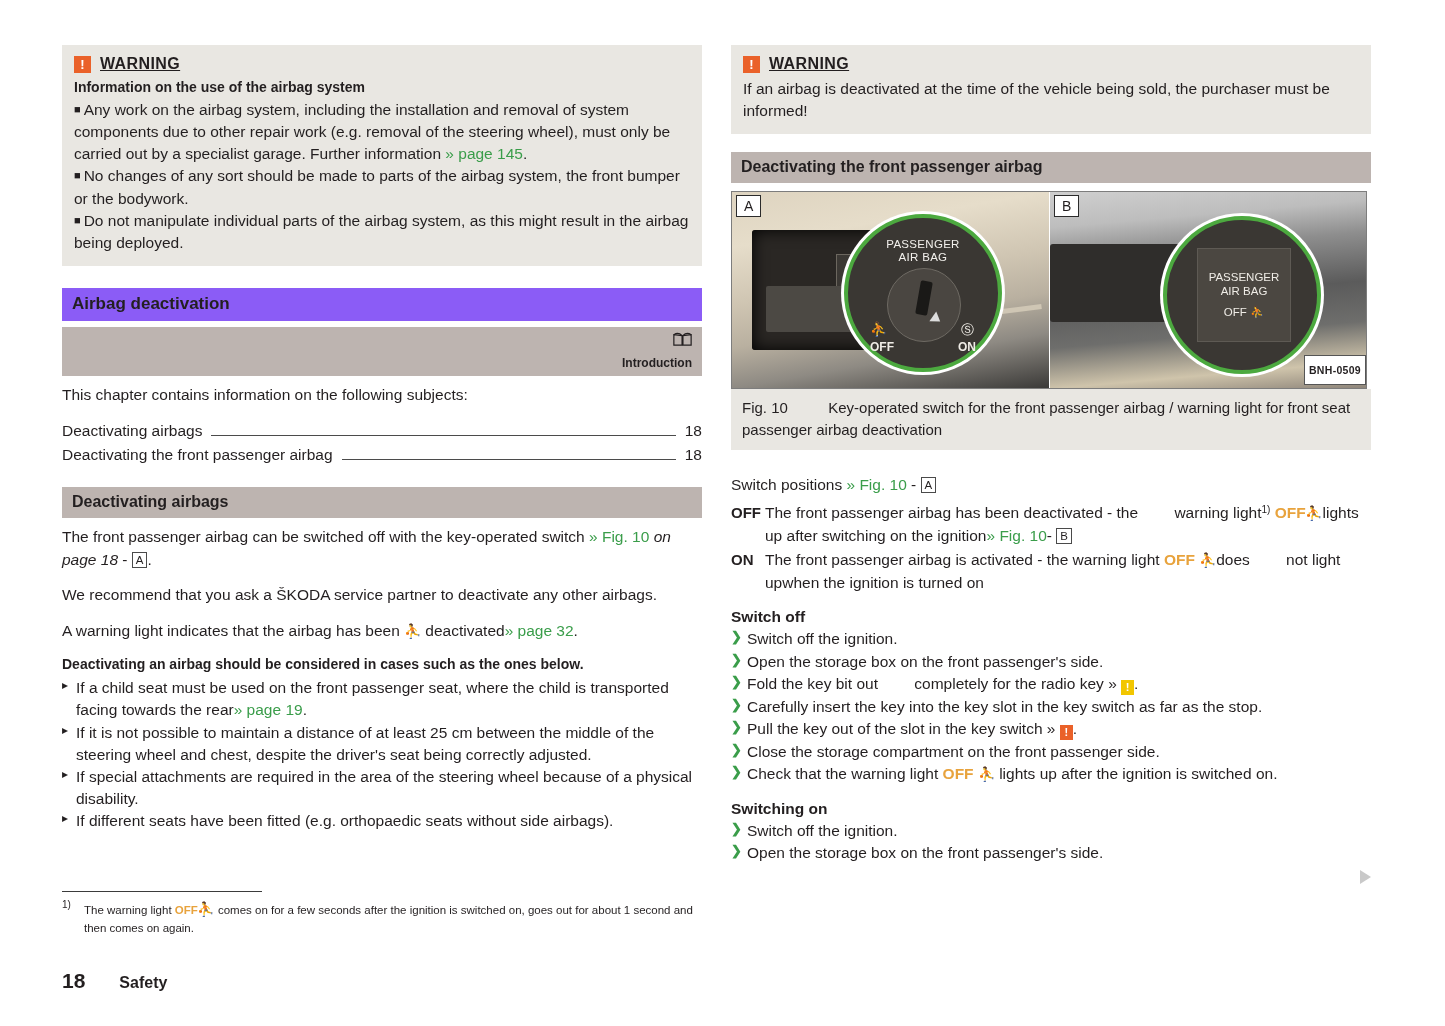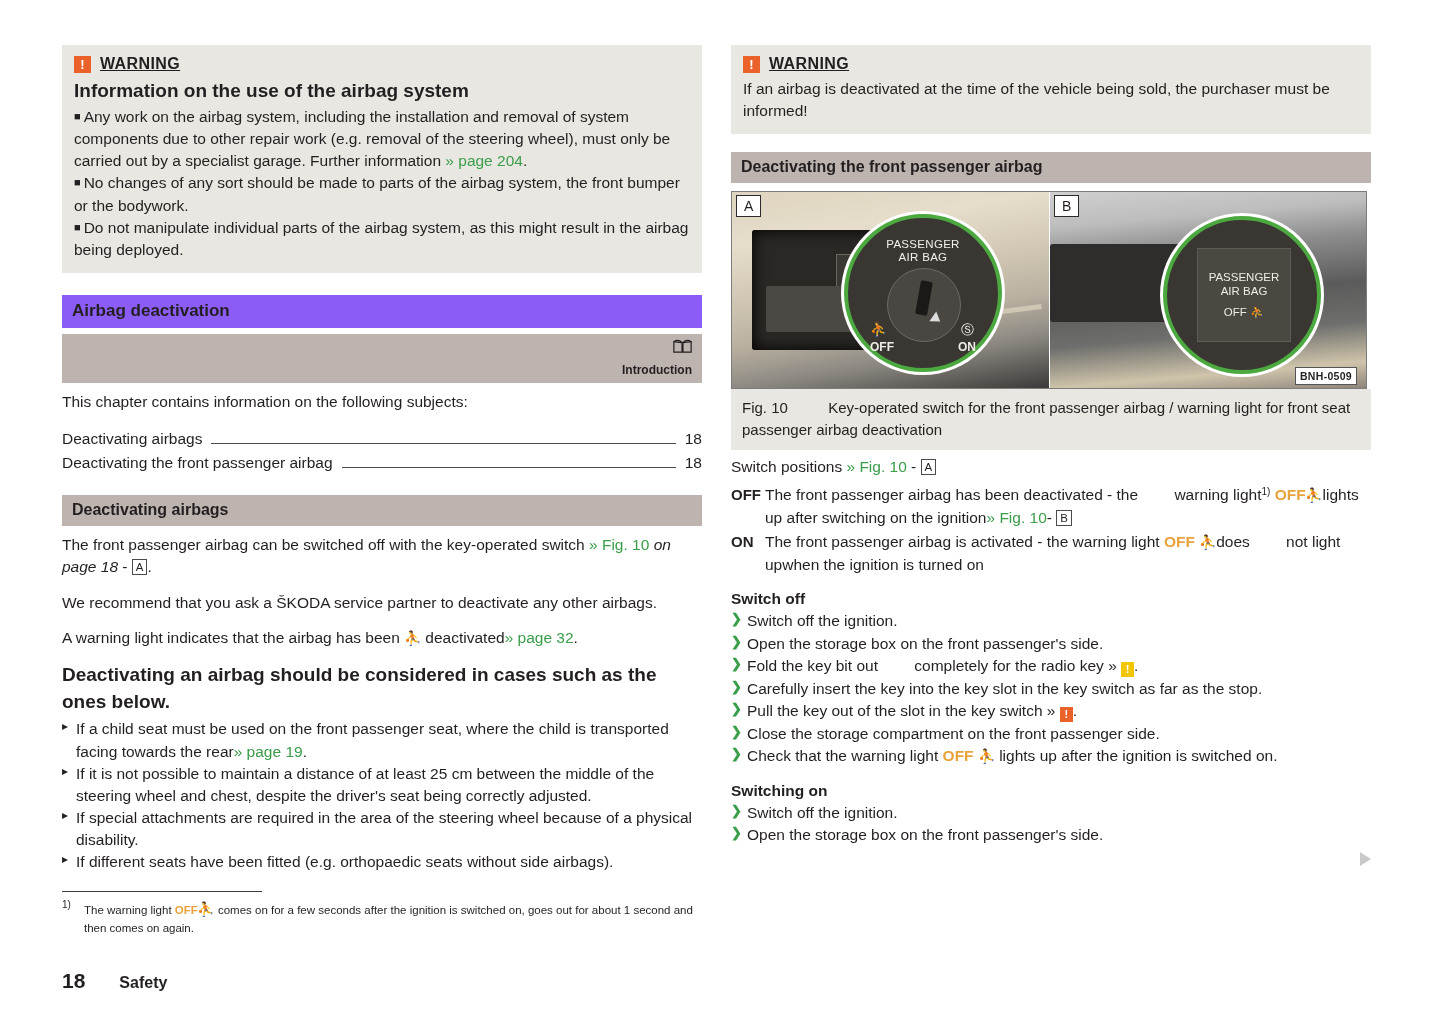--- a/index.html
+++ b/index.html
@@ -17,21 +17,21 @@
 
   
   .warnbox{background:#e9e7e2;padding:10px 12px 12px 12px;margin-bottom:8px;}
   .warn-head{display:flex;align-items:center;gap:9px;margin-bottom:5px;}
   .warn-icon{
     width:17px;height:17px;background:#ea6129;color:#fff;
     font-size:13px;font-weight:bold;line-height:17px;text-align:center;
     font-family:"Liberation Sans",sans-serif;
   }
   .warn-title{font-size:16px;font-weight:bold;letter-spacing:.4px;text-decoration:underline;}
-  .warn-sub{font-size:19px;font-weight:bold;line-height:1.42;margin-bottom:1px;}
+  .warn-sub{font-size:14px;font-weight:bold;line-height:1.42;margin-bottom:1px;}
   .warn-body{font-size:15.5px;line-height:1.43;}
   .sq{font-size:11px;vertical-align:2px;margin-right:3px;}
 
   
   .h-green{background:#8b5cf6;font-size:17px;font-weight:bold;padding:6px 10px 7px;margin:22px 0 6px;}
   .h-grey{background:#bdb4b0;font-size:12px;font-weight:bold;padding:5px 10px 6px;margin:6px 0 8px;display:flex;align-items:flex-end;gap:9px;flex-direction:column;}
   .h-grey2{background:#bdb4b0;font-size:16px;font-weight:bold;padding:6px 10px 7px;margin:20px 0 8px;}
   .book-icon{display:inline-block;width:19px;height:15px;}
 
   
@@ -67,22 +67,22 @@
   .figA{left:0;}
   .figB{left:317px;border-left:1px solid #fff;}
   .abox{
     position:absolute;left:4px;top:3px;z-index:9;
     background:#fff;border:1px solid #2b2b2b;
     font-size:14px;line-height:16px;padding:2px 7px;font-family:"Liberation Sans",sans-serif;
   }
   .fig-caption{background:#e9e7e2;padding:8px 11px 10px;font-size:15px;line-height:1.42;}
   .fig-num{font-weight:normal;}
   .code-tag{
-    position:absolute;right:10px;bottom:3px;background:#fff;border:1px solid #555;
-    font-size:10.5px;padding:2px 4px;letter-spacing:.3px;font-weight:bold;z-index:9;
+    position:absolute;right:1px;bottom:3px;background:#fff;border:1px solid #555;
+    font-size:10.5px;padding:8px 4px;letter-spacing:.3px;font-weight:bold;z-index:9;
   }
 
   
   .callA-bg{position:absolute;inset:0;background:
      linear-gradient(170deg,#ded4c0 0%,#e6ddca 22%,#cfc5b2 45%,#b9b0a0 62%,#8e8a83 78%,#3b3a38 100%);}
   .glovebox{position:absolute;left:20px;top:38px;width:150px;height:120px;background:#2a2724;border-radius:3px;
      box-shadow:inset 0 0 16px #000;}
   .glovebox:after{content:"";position:absolute;left:14px;top:56px;width:120px;height:46px;background:#4c4944;border-radius:2px;}
   .gb-switch{position:absolute;left:84px;top:24px;width:28px;height:40px;background:#3b3834;border:1px solid #6c675f;}
   .dashline{position:absolute;left:180px;top:120px;width:130px;height:5px;background:#cfc6b4;transform:rotate(-7deg);}
@@ -143,21 +143,21 @@
   <div class="col col-left">
 
     <div class="warnbox">
       <div class="warn-head">
         <span class="warn-icon">!</span>
         <span class="warn-title">WARNING</span>
       </div>
       <div class="warn-sub">Information on the use of the airbag system</div>
       <div class="warn-body">
         <span class="sq">■</span><span>Any work on the airbag system, including the installation and removal of system components due to other repair work (e.g. removal of the steering wheel), must only be carried out by a specialist garage. Further information</span>
-        <span class="green">» page 204</span><span>.</span>
+        <span class="green">» page 145</span><span>.</span>
       </div>
       <div class="warn-body">
         <span class="sq">■</span><span>No changes of any sort should be made to parts of the airbag system, the front bumper or the bodywork.</span>
       </div>
       <div class="warn-body">
         <span class="sq">■</span><span>Do not manipulate individual parts of the airbag system, as this might result in the airbag being deployed.</span>
       </div>
     </div>
 
     <div class="h-green">Airbag deactivation</div>
@@ -271,21 +271,21 @@
           </div>
         </div>
         <span class="code-tag">BNH-0509</span>
       </div>
     </div>
 
     <div class="fig-caption">
       <span class="fig-num">Fig. 10</span>&nbsp;&nbsp;<span class="bold">Key-operated switch for the front passenger airbag / warning light for front seat passenger airbag deactivation</span>
     </div>
 
-    <p class="t" style="margin-top:6px;margin-bottom:6px">
+    <p class="t" style="margin-top:24px;margin-bottom:6px">
       <span>Switch positions </span><span class="green">» Fig. 10</span><span> - </span><span class="refbox">A</span>
     </p>
 
     <div class="deflist">
       <div class="defrow">
         <div class="defkey">OFF</div>
         <div class="defval">
           <span>The front passenger airbag has been deactivated - the </span><span class="bold">warning light</span><span style="font-size:10px;vertical-align:5px">1)</span>
           <span class="orange">OFF</span><span class="ab-ico">⛹</span><span>lights up after switching on the ignition</span><span class="green">» Fig. 10</span><span>- </span><span class="refbox">B</span>
         </div>

